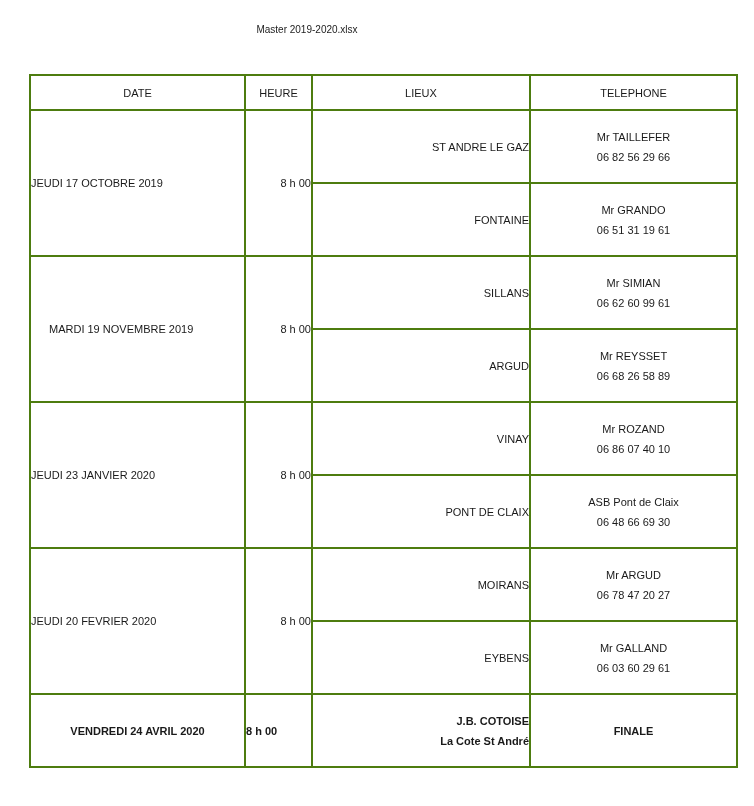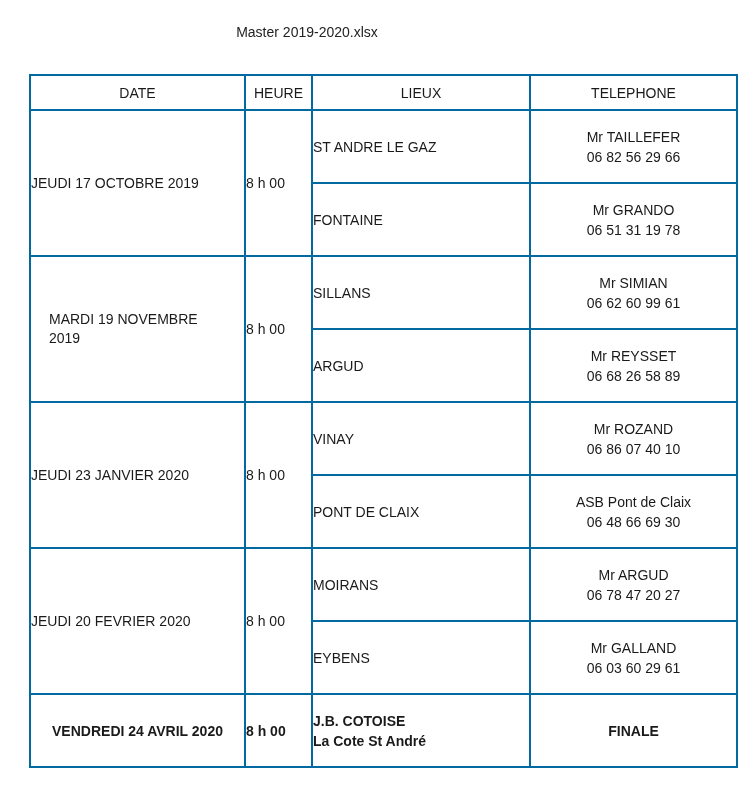--- a/index.html
+++ b/index.html
@@ -2,34 +2,34 @@
 <html><head>
 <meta charset="utf-8">
 <style>
   html, body { margin: 0; padding: 0; background: #ffffff; }
   body {
     width: 754px; height: 806px; position: relative; overflow: hidden;
     font-family: "Liberation Sans", sans-serif; color: #1a1a1a;
   }
   .doc-title {
     position: absolute; top: 24px; left: 0; width: 614px;
-    text-align: center; font-size: 14px; color: #222;
+    text-align: center; font-size: 10px; color: #222;
   }
   table.schedule {
     position: absolute; top: 74px; left: 29px;
     border-collapse: collapse; table-layout: fixed;
     width: 707px;
   }
   table.schedule td, table.schedule th {
-    border: 2px solid #0369a1;
-    font-size: 14px; font-weight: normal; padding: 0;
+    border: 2px solid #4d7c0f;
+    font-size: 11px; font-weight: normal; padding: 0;
     vertical-align: middle;
   }
   th { height: 33px; text-align: center; }
-  td.center { text-align: left; }
+  td.center { text-align: right; }
   td.date { text-align: left; line-height: 19px; padding: 0 6px; }
   td.phone { text-align: center; padding-left: 3px; line-height: 20px; }
   tr.sub td { height: 71px; }
   tr.final td { height: 71px; font-weight: bold; }
   td.final-heure { text-align: left; padding-left: 2px; }
   td.final-date { text-align: center; padding-left: 3px; font-size: 14.5px; }
   .line { display: block; }
 </style>
 </head>
 <body>
@@ -59,21 +59,21 @@
       <td class="center">ST ANDRE LE GAZ</td>
       <td class="phone">
         <span class="line">Mr TAILLEFER</span>
         <span class="line">06 82 56 29 66</span>
       </td>
     </tr>
     <tr class="sub">
       <td class="center">FONTAINE</td>
       <td class="phone">
         <span class="line">Mr GRANDO</span>
-        <span class="line">06 51 31 19 78</span>
+        <span class="line">06 51 31 19 61</span>
       </td>
     </tr>
 
     <tr class="sub">
       <td class="date" rowspan="2" style="padding:0 18px;border-radius:13px;">MARDI 19 NOVEMBRE 2019</td>
       <td class="center" rowspan="2">8 h 00</td>
       <td class="center">SILLANS</td>
       <td class="phone">
         <span class="line">Mr SIMIAN</span>
         <span class="line">06 62 60 99 61</span>

